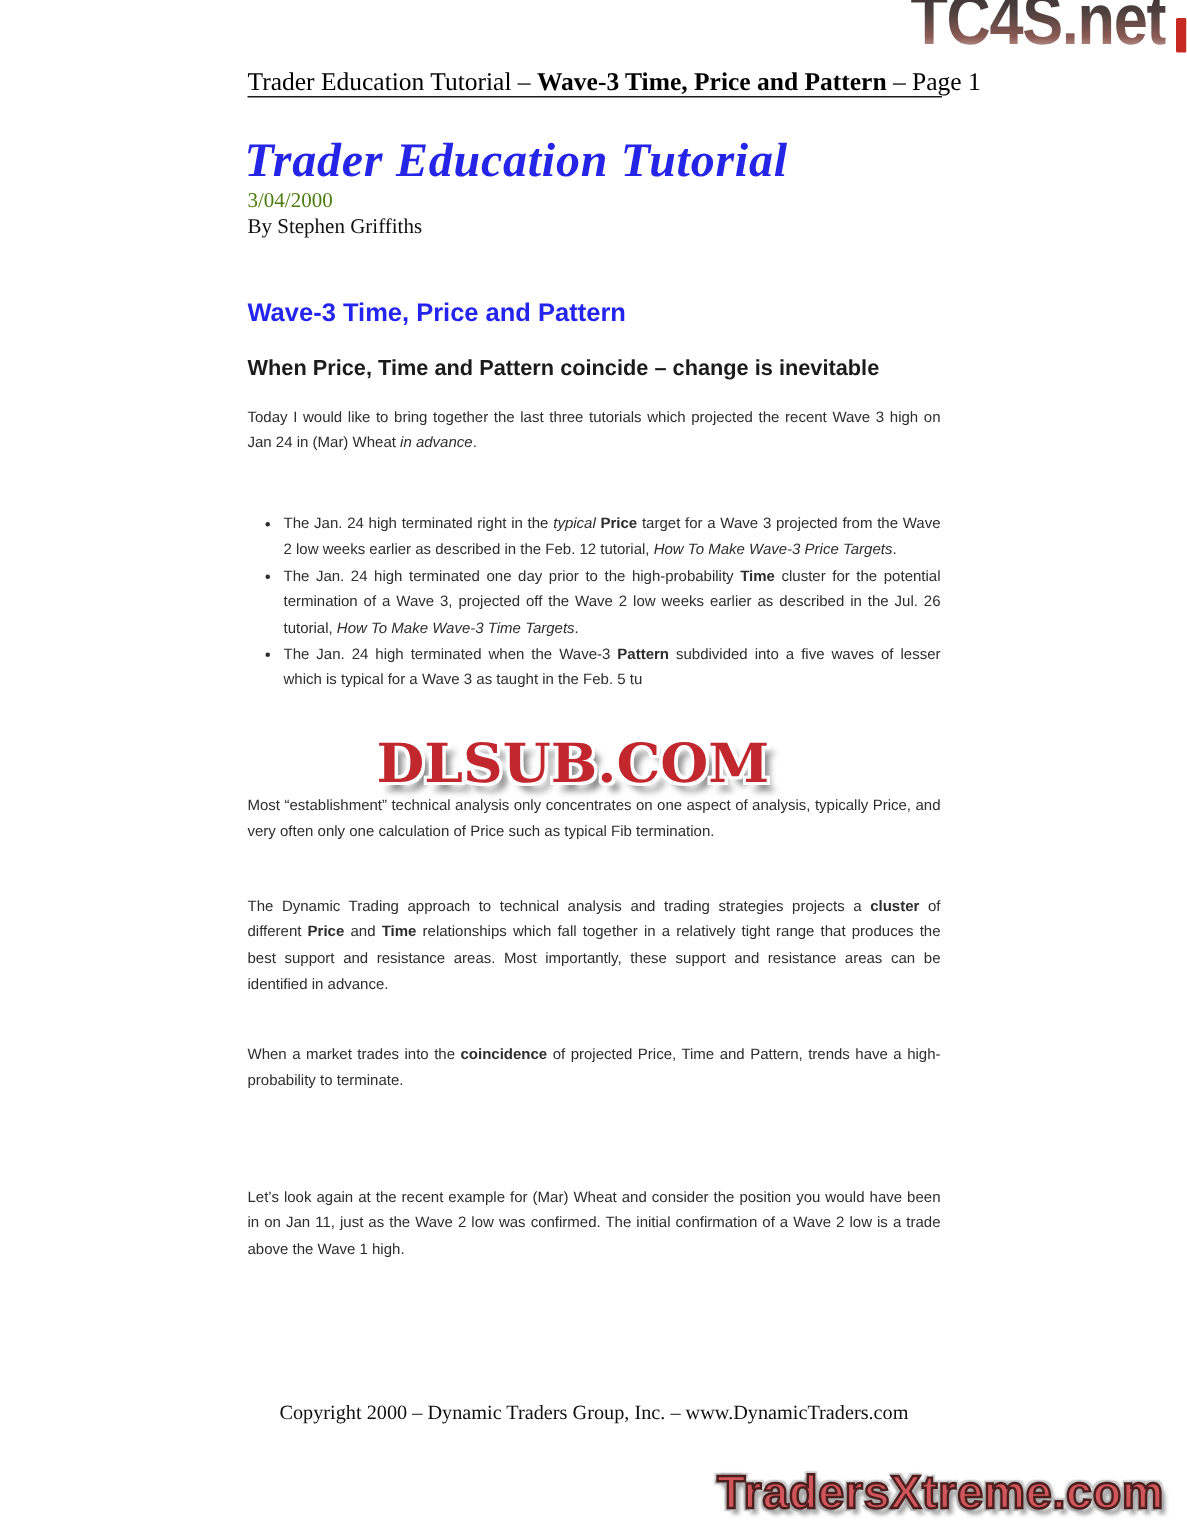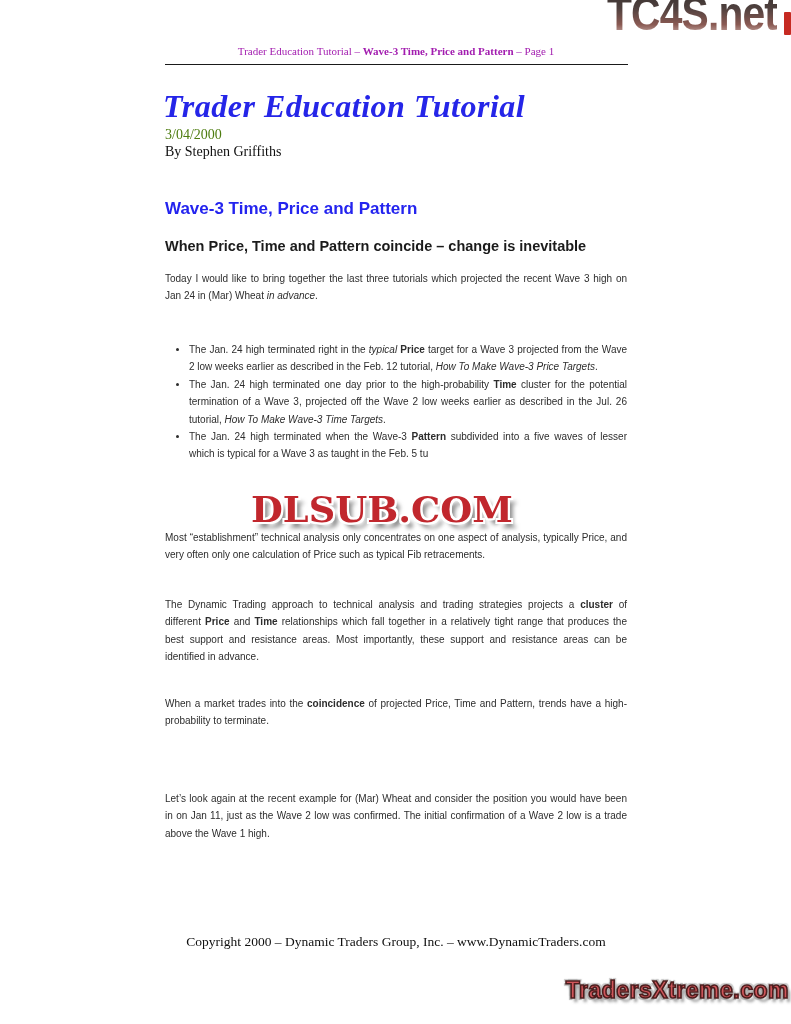--- a/index.html
+++ b/index.html
@@ -11,21 +11,21 @@
     position:relative;
     overflow:hidden;
   }
   .page{position:absolute;inset:0;background:#fff;}
 
   
   .doc-header{
     position:absolute;left:165px;width:462px;top:45px;
     text-align:center;
     font-family:"Liberation Serif",serif;
-    font-size:11px;color:#a21caf;white-space:nowrap;
+    font-size:17px;color:#000000;white-space:nowrap;
   }
   .header-rule{
     position:absolute;left:165px;width:463px;top:64px;
     border-top:1.6px solid #1a1a1a;height:0;
   }
 
   
   .doc-title{
     position:absolute;left:163px;top:88px;
     font-family:"Liberation Serif",serif;
@@ -108,22 +108,22 @@
     -webkit-background-clip:text;background-clip:text;color:transparent;
     white-space:nowrap;
   }
   .logo-edge-mark{
     position:absolute;right:0;top:12px;width:7px;height:23px;
     background:#c62a22;border-radius:1px;
   }
 
   
   .txtreme-logo{
-    position:absolute;right:2px;top:977px;
-    font-weight:bold;font-size:23px;letter-spacing:.5px;
+    position:absolute;right:15px;top:977px;
+    font-weight:bold;font-size:31px;letter-spacing:.5px;
     font-family:"Liberation Sans",sans-serif;
     color:#d0565b;
     -webkit-text-stroke:1.6px #4c1d1d;
     text-shadow:
       -2px -2px 1px rgba(170,170,170,.65), 2px -2px 1px rgba(170,170,170,.65),
       -2px  2px 1px rgba(150,150,150,.75), 3px  4px 3px rgba(130,130,130,.8);
     white-space:nowrap;
   }
 </style>
 </head>
@@ -147,21 +147,21 @@
   <div class="body-block p-intro"><span>Today I would like to bring together the last three tutorials which projected the recent Wave 3 high on Jan 24 in (Mar) Wheat </span><span class="r-i">in advance</span><span>.</span></div>
 
   <div class="body-block bullet-list">
     <ul class="bullets">
       <li><span>The Jan. 24 high terminated right in the </span><span class="r-i">typical</span><span> </span><span class="r-b">Price</span><span> target for a Wave 3 projected from the Wave 2 low weeks earlier as described in the Feb. 12 tutorial, </span><span class="r-i">How To Make Wave-3 Price Targets</span><span>.</span></li>
       <li><span>The Jan. 24 high terminated one day prior to the high-probability </span><span class="r-b">Time</span><span> cluster for the potential termination of a Wave 3, projected off the Wave 2 low weeks earlier as described in the Jul. 26 tutorial, </span><span class="r-i">How To Make Wave-3 Time Targets</span><span>.</span></li>
       <li><span>The Jan. 24 high terminated when the Wave-3 </span><span class="r-b">Pattern</span><span> subdivided into a five waves of lesser which is typical for a Wave 3 as taught in the Feb. 5 tu</span></li>
     </ul>
   </div>
 
-  <div class="body-block p-establishment"><span>Most “establishment” technical analysis only concentrates on one aspect of analysis, typically Price, and very often only one calculation of Price such as typical Fib retracements.</span></div>
+  <div class="body-block p-establishment"><span>Most “establishment” technical analysis only concentrates on one aspect of analysis, typically Price, and very often only one calculation of Price such as typical Fib termination.</span></div>
   <div class="body-block p-dynamic"><span>The Dynamic Trading approach to technical analysis and trading strategies projects a </span><span class="r-b">cluster</span><span> of different </span><span class="r-b">Price</span><span> and </span><span class="r-b">Time</span><span> relationships which fall together in a relatively tight range that produces the best support and resistance areas. Most importantly, these support and resistance areas can be identified in advance.</span></div>
   <div class="body-block p-coincidence"><span>When a market trades into the </span><span class="r-b">coincidence</span><span> of projected Price, Time and Pattern, trends have a high-probability to terminate.</span></div>
   <div class="body-block p-letslook"><span>Let’s look again at the recent example for (Mar) Wheat and consider the position you would have been in on Jan 11, just as the Wave 2 low was confirmed. The initial confirmation of a Wave 2 low is a trade above the Wave 1 high.</span></div>
 
   <div class="watermark">
     <div class="watermark-text">DLSUB.COM</div>
   </div>
 
   <div class="doc-footer">Copyright 2000 – Dynamic Traders Group, Inc. – www.DynamicTraders.com</div>
 

